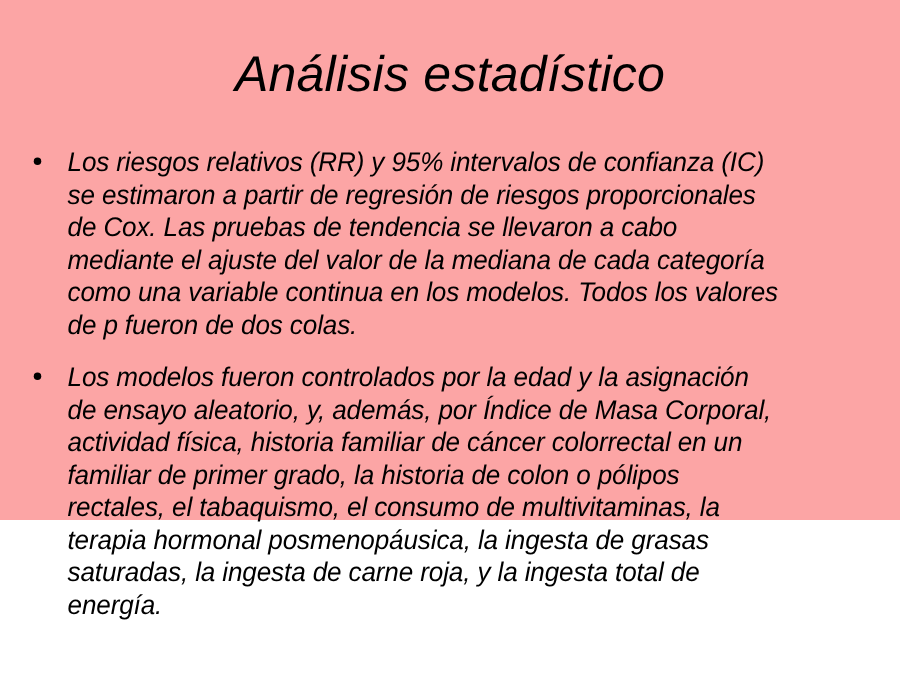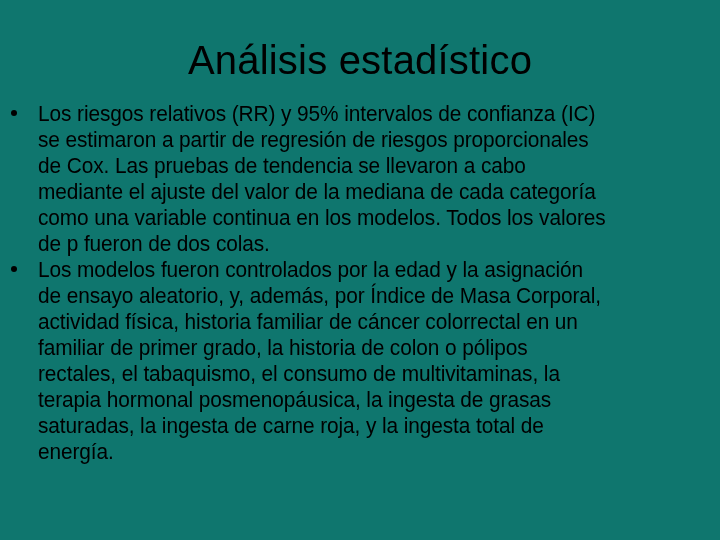--- a/index.html
+++ b/index.html
@@ -10,23 +10,24 @@
     width: 720px;
     height: 540px;
     background: #ffffff;
     font-family: "Liberation Sans", sans-serif;
     color: #000000;
     overflow: hidden;
   }
   .slide {
     position: relative;
     width: 720px;
-    height: 540px;
-    background: #0f766e;
+    height: 416px;
+    background: #fca5a5;
     box-sizing: border-box;
+    font-style: italic;
   }
   .slide-title {
     position: absolute;
     top: 36px;
     left: 0;
     width: 720px;
     text-align: center;
     font-size: 40px;
     line-height: 48px;
     font-weight: 400;
@@ -36,21 +37,21 @@
   }
   .body-block {
     position: absolute;
     top: 101px;
     left: 6px;
     width: 706px;
   }
   .bullet-item {
     position: relative;
     padding-left: 32px;
-    margin: 0;
+    margin: 16px;
   }
   .bullet-marker {
     position: absolute;
     left: 5px;
     top: 9px;
     width: 6px;
     height: 6px;
     border-radius: 50%;
     background: #000000;
   }

